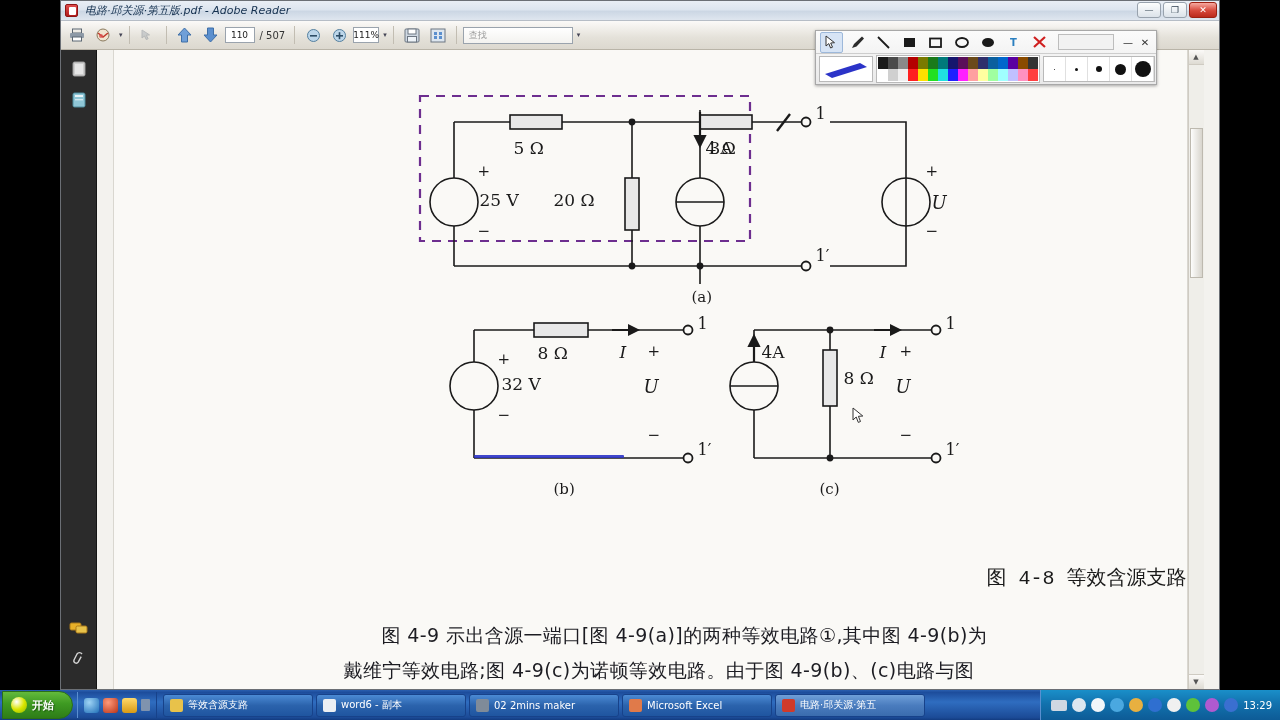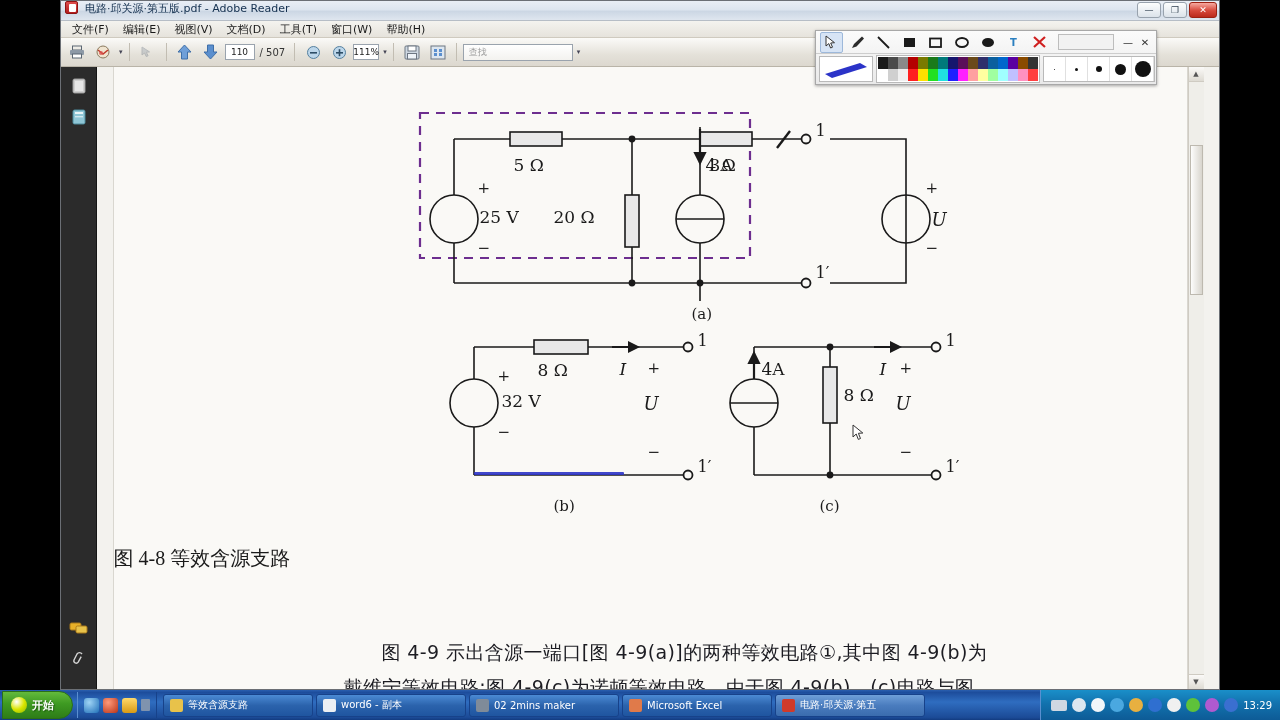--- a/index.html
+++ b/index.html
@@ -17,21 +17,21 @@
     background: #ece9e1;
     border: 1px solid #6b6f75;
     display: flex; flex-direction: column;
   }
 
   
   .titlebar {
     height: 20px; flex: 0 0 20px;
     background: linear-gradient(to bottom, #e9eef5 0%, #dde5ef 45%, #ccd7e4 55%, #dfe6ef 100%);
     border-bottom: 1px solid #b6bdc6;
-    display: flex; padding-left: 4px; position: relative;
+    display: flex; align-items: center; padding-left: 4px; position: relative; font-style: italic;
   }
   .app-icon {
     width: 13px; height: 13px; border-radius: 2px;
     background: linear-gradient(to bottom,#e04d4d,#b21d1d);
     border: 1px solid #8e1414; position: relative; flex: 0 0 13px;
   }
   .app-icon::after{
     content:""; position:absolute; left:3px; top:2px; width:7px; height:8px;
     background:#fff; border-radius:1px;
   }
@@ -208,29 +208,20 @@
     <div class="titlebar">
       <span class="app-icon"></span>
       <span class="title-text">电路·邱关源·第五版.pdf - Adobe Reader</span>
       <span class="win-btns">
         <span class="win-btn">—</span>
         <span class="win-btn">❐</span>
         <span class="win-btn close">✕</span>
       </span>
     </div>
 
-    <div class="menubar">
-      <span class="menu-item">文件(F)</span>
-      <span class="menu-item">编辑(E)</span>
-      <span class="menu-item">视图(V)</span>
-      <span class="menu-item">文档(D)</span>
-      <span class="menu-item">工具(T)</span>
-      <span class="menu-item">窗口(W)</span>
-      <span class="menu-item">帮助(H)</span>
-    </div>
 
     <div class="toolbar">
       <span class="tb-btn">
         <svg width="16" height="14" viewBox="0 0 16 14">
             <rect x="3.5" y="1" width="9" height="4" fill="none" stroke="#5b6672"></rect>
             <rect x="1" y="5" width="14" height="5" rx="1" fill="#8d99a6"></rect>
             <rect x="3.5" y="9" width="9" height="4" fill="#fff" stroke="#5b6672"></rect>
           </svg>
       </span>
       <span class="tb-btn">
@@ -447,21 +438,21 @@
           <span class="fig-label" style="left:832px; top:390px; font-size:16px;">1′</span>
           <span class="fig-label" style="left:782px; top:326px; font-size:18px; font-style:italic;">U</span>
           <span class="fig-label" style="left:786px; top:292px; font-size:15px;">+</span>
           <span class="fig-label" style="left:786px; top:376px; font-size:15px;">−</span>
           <span class="fig-label" style="left:706px; top:430px; font-size:15px;">(c)</span>
 
           <svg style="position:absolute; left:738px; top:357px;" width="14" height="18" viewBox="0 0 14 18">
             <path d="M1 1 L1 13 L4.2 10 L6.3 15.4 L8.5 14.5 L6.4 9.3 L10.8 9 Z" fill="#fff" stroke="#333" stroke-width="1"></path>
           </svg>
 
-          <div style="position:absolute; left:0; top:478px; width:100%; text-align:left; font-size:20px; color:#1a1a1a; font-family:Liberation Serif, serif;">图 4-8   等效含源支路</div>
+          <div style="position:absolute; left:0; top:514px; width:100%; text-align:right; font-size:20px; color:#1a1a1a; font-family:Liberation Mono, monospace;">图 4-8   等效含源支路</div>
 
           <div class="blue-mark" style="left:360px; top:405px; width:150px; height:3px;"></div>
 
           <div class="bodytext">
             <div class="indent">图 4-9 示出含源一端口[图 4-9(a)]的两种等效电路①,其中图 4-9(b)为</div>
             <div>戴维宁等效电路;图 4-9(c)为诺顿等效电路。由于图 4-9(b)、(c)电路与图</div>
 
           </div>
         </div>
 

